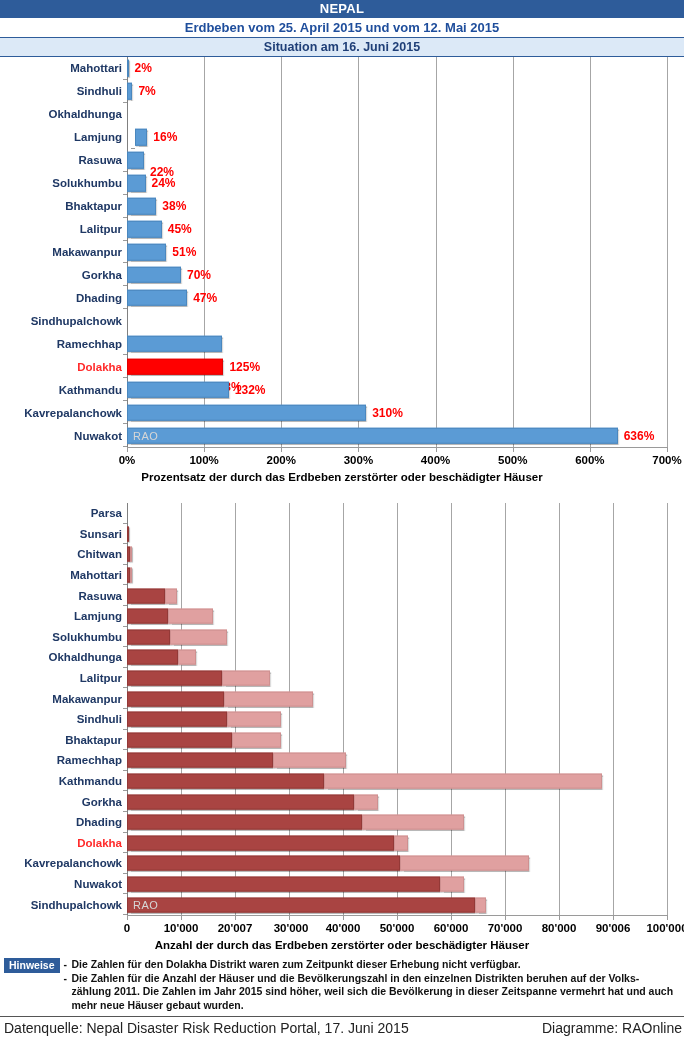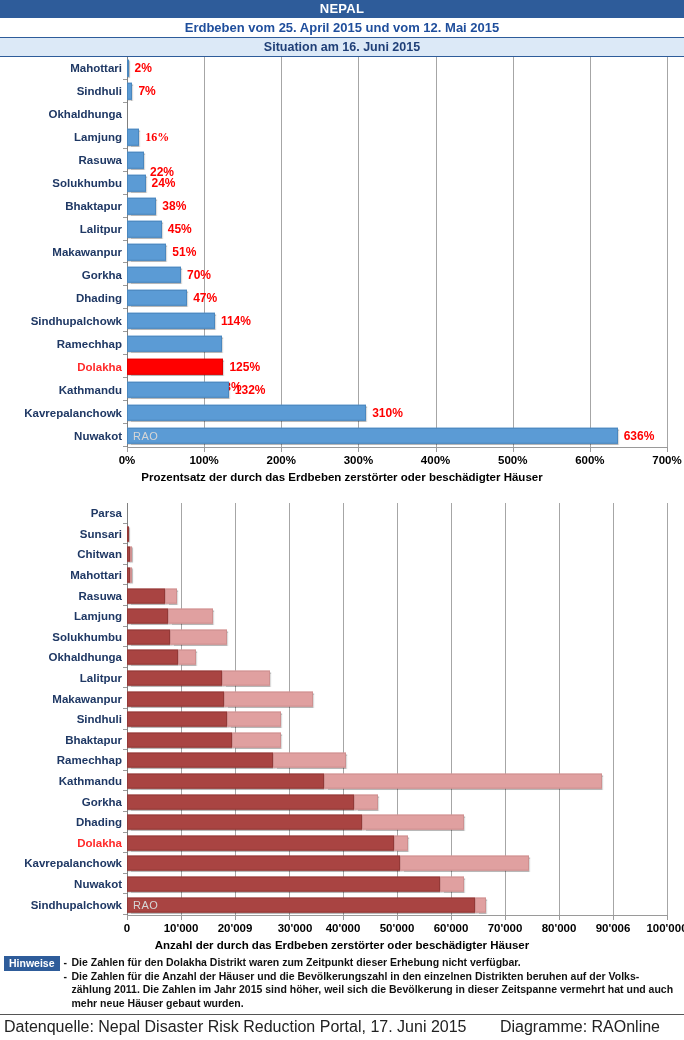--- a/index.html
+++ b/index.html
@@ -89,22 +89,22 @@
     background:#2E5C9A;color:#ffffff;font-size:10.5px;font-weight:bold;
     padding:1px 5px;margin-right:4px;flex:0 0 auto;line-height:13px;
   }
   .noteLines{font-size:10.5px;color:#111111;line-height:13.5px;font-weight:bold;}
   .noteLine{display:flex;}
   .noteDash{flex:0 0 auto;width:8px;}
   .noteBody{flex:1 1 auto;}
   .srcbar{
     border-top:1px solid #555555;
     display:flex;justify-content:space-between;
-    padding:3px 24px 4px 4px;
-    font-size:16px;color:#222222;
+    padding:3px 2px 4px 4px;
+    font-size:14px;color:#222222;
   }
   .srcleft,.srcright{white-space:nowrap;}
 </style>
 </head>
 <body>
 
 <div class="page">
 
   <div class="hdr1">NEPAL</div>
   <div class="hdr2">Erdbeben vom 25. April 2015 und vom 12. Mai 2015</div>
@@ -136,21 +136,21 @@
             <div style="position: absolute; left: -4px; bottom: 0px; width: 4px; height: 1px; background: rgb(154, 154, 154);"></div>
             <div class="bar blue" style="left: 0px; width: 5.4px; height: 16.5176px;"></div>
             <div class="vallabel" style="left: 11.4px;">7%</div>
           </div>
         </div>
         <div class="row" style="position: absolute; left: 0px; width: 684px; height: 22.9412px; top: 45.8824px;">
           <div class="catlabel" style="width: 122px;">Okhaldhunga</div>
         </div>
         <div class="row" style="position: absolute; left: 0px; width: 684px; height: 22.9412px; top: 68.8235px;">
           <div class="catlabel" style="width: 122px;">Lamjung</div>
-          <div class="plotcell" style="position: absolute; left: 127px; width: 540px; top: 0px; height: 22.9412px; font-family: Liberation Serif, serif;">
+          <div class="plotcell" style="position: absolute; left: 135px; width: 540px; top: 0px; height: 22.9412px;">
             <div style="position: absolute; left: -4px; bottom: 0px; width: 4px; height: 1px; background: rgb(154, 154, 154);"></div>
             <div class="bar blue" style="left: 0px; width: 12.3429px; height: 16.5176px;"></div>
             <div class="vallabel" style="left: 18.3429px;">16%</div>
           </div>
         </div>
         <div class="row" style="position: absolute; left: 0px; width: 684px; height: 22.9412px; top: 91.7647px;">
           <div class="catlabel" style="width: 122px;">Rasuwa</div>
           <div class="plotcell" style="position: absolute; left: 127px; width: 540px; top: 0px; height: 22.9412px;">
             <div style="position: absolute; left: -4px; bottom: 0px; width: 4px; height: 1px; background: rgb(154, 154, 154);"></div>
             <div class="bar blue" style="left: 0px; width: 16.9714px; height: 16.5176px;"></div>
@@ -200,25 +200,20 @@
         <div class="row" style="position: absolute; left: 0px; width: 684px; height: 22.9412px; top: 229.412px;">
           <div class="catlabel" style="width: 122px;">Dhading</div>
           <div class="plotcell" style="position: absolute; left: 127px; width: 540px; top: 0px; height: 22.9412px;">
             <div style="position: absolute; left: -4px; bottom: 0px; width: 4px; height: 1px; background: rgb(154, 154, 154);"></div>
             <div class="bar blue" style="left: 0px; width: 60.1714px; height: 16.5176px;"></div>
             <div class="vallabel" style="left: 66.1714px;">47%</div>
           </div>
         </div>
         <div class="row" style="position: absolute; left: 0px; width: 684px; height: 22.9412px; top: 252.353px;">
           <div class="catlabel" style="width: 122px;">Sindhupalchowk</div>
-          <div class="plotcell" style="position: absolute; left: 127px; width: 540px; top: 0px; height: 22.9412px;">
-            <div style="position: absolute; left: -4px; bottom: 0px; width: 4px; height: 1px; background: rgb(154, 154, 154);"></div>
-            <div class="bar blue" style="left: 0px; width: 87.9429px; height: 16.5176px;"></div>
-            <div class="vallabel" style="left: 93.9429px;">114%</div>
-          </div>
         </div>
         <div class="row" style="position: absolute; left: 0px; width: 684px; height: 22.9412px; top: 275.294px;">
           <div class="catlabel" style="width: 122px;">Ramechhap</div>
           <div class="plotcell" style="position: absolute; left: 127px; width: 540px; top: 0px; height: 22.9412px;">
             <div style="position: absolute; left: -4px; bottom: 0px; width: 4px; height: 1px; background: rgb(154, 154, 154);"></div>
             <div class="bar blue" style="left: 0px; width: 94.8857px; height: 16.5176px;"></div>
             <div class="vallabel" style="left: 84px; margin-top: 43px;">123%</div>
           </div>
         </div>
         <div class="row" style="position: absolute; left: 0px; width: 684px; height: 22.9412px; top: 298.235px;">
@@ -452,23 +447,23 @@
         </div>
       </div>
 
     <div id="chart2-axis" style="position:absolute;left:0;top:412px;width:684px;height:50px;">
         <div class="axisline" style="left: 127px; top: 0px; width: 540px;"></div>
         <div class="tick" style="left: 127px; top: 0px;"></div>
         <div class="ticklabel" style="left: 87px; width: 80px; top: 7px;">0</div>
         <div class="tick" style="left: 181px; top: 0px;"></div>
         <div class="ticklabel" style="left: 141px; width: 80px; top: 7px;">10'000</div>
         <div class="tick" style="left: 235px; top: 0px;"></div>
-        <div class="ticklabel" style="left: 195px; width: 80px; top: 7px;">20'009</div>
+        <div class="ticklabel" style="left: 195px; width: 80px; top: 7px;">20'007</div>
         <div class="tick" style="left: 289px; top: 0px;"></div>
-        <div class="ticklabel" style="left: 249px; width: 92px; top: 7px;">30'000</div>
+        <div class="ticklabel" style="left: 249px; width: 84px; top: 7px;">30'000</div>
         <div class="tick" style="left: 343px; top: 0px;"></div>
         <div class="ticklabel" style="left: 303px; width: 80px; top: 7px;">40'000</div>
         <div class="tick" style="left: 397px; top: 0px;"></div>
         <div class="ticklabel" style="left: 357px; width: 80px; top: 7px;">50'000</div>
         <div class="tick" style="left: 451px; top: 0px;"></div>
         <div class="ticklabel" style="left: 411px; width: 80px; top: 7px;">60'000</div>
         <div class="tick" style="left: 505px; top: 0px;"></div>
         <div class="ticklabel" style="left: 465px; width: 80px; top: 7px;">70'000</div>
         <div class="tick" style="left: 559px; top: 0px;"></div>
         <div class="ticklabel" style="left: 519px; width: 80px; top: 7px;">80'000</div>

